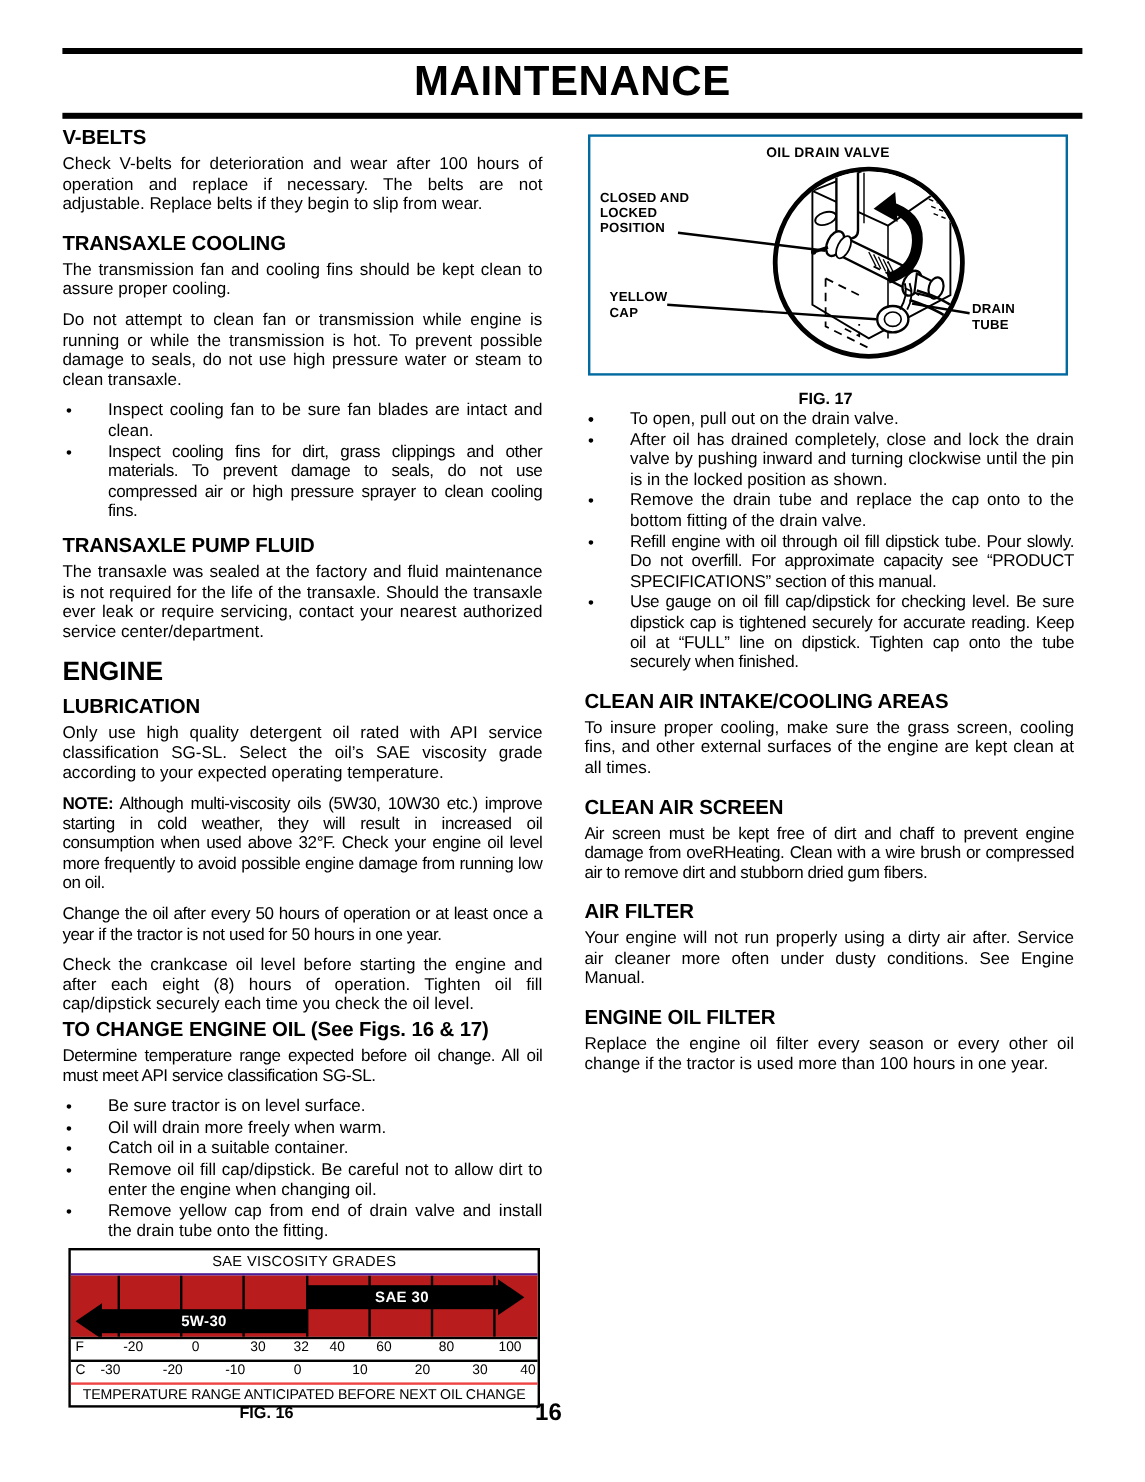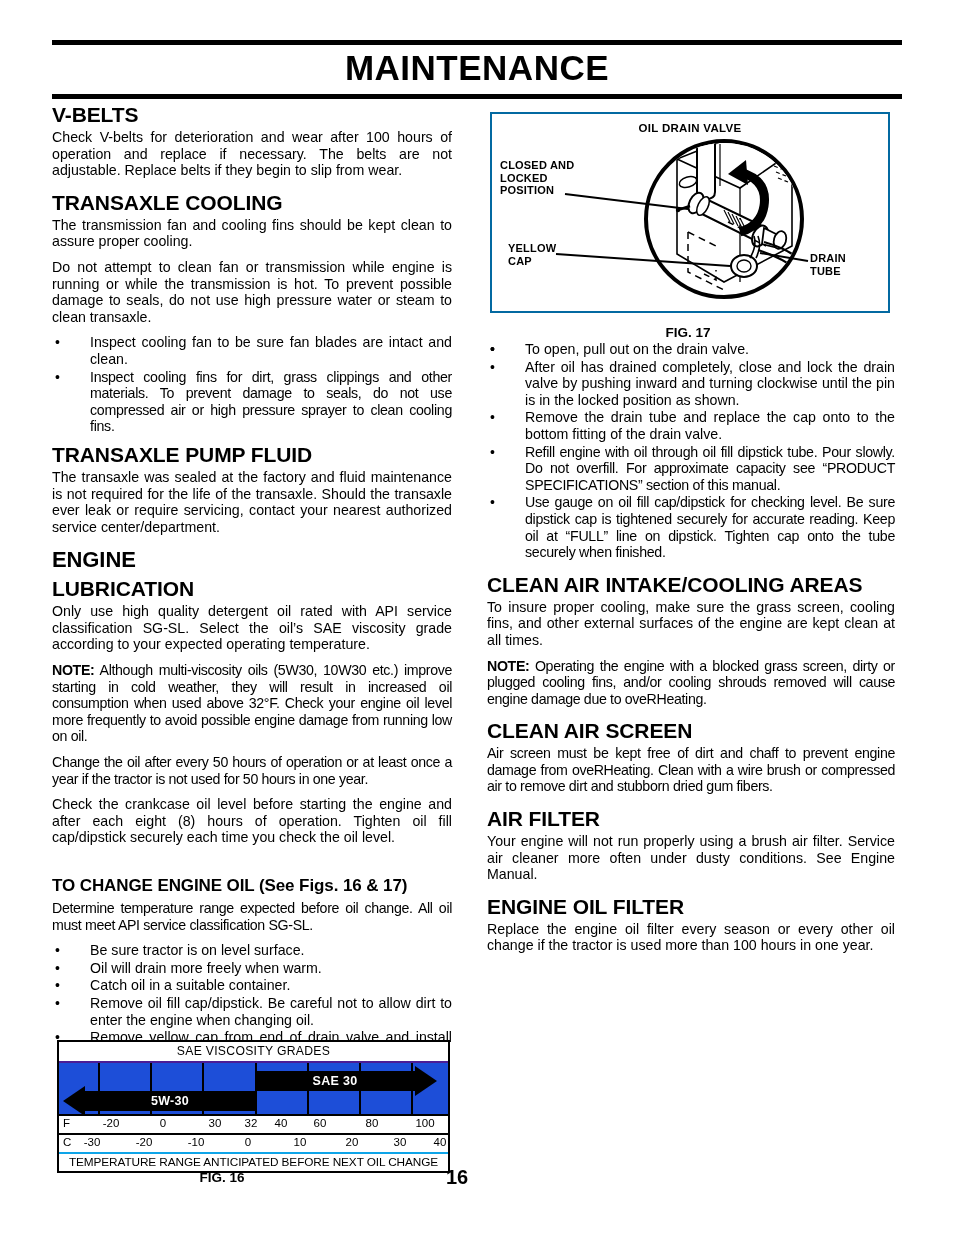--- a/index.html
+++ b/index.html
@@ -52,21 +52,21 @@
     left: 52px; top: 104px;
     width: 400px;
   }
   .col-right {
     position: absolute;
     left: 487px; top: 104px;
     width: 408px;
   }
 
   h2.sec {
-    font-size: 21px;
+    font-size: 17px;
     font-weight: bold;
     margin: 0 0 4px 0;
     line-height: 21px;
     letter-spacing: -0.1px;
   }
   h2.sec.big {
     font-size: 22px;
     margin-top: 14px;
     margin-bottom: 8px;
   }
@@ -78,21 +78,21 @@
   p.body {
     font-size: 14.2px;
     line-height: 16.6px;
     margin: 0 0 9px 0;
     text-align: justify;
   }
   p.body.cond {
     font-stretch: condensed;
     letter-spacing: -0.35px;
   }
-  p.body.last { margin-bottom: 29px; }
+  p.body.last { margin-bottom: 1px; }
   .nb { font-weight: bold; }
 
   ul.bullets {
     list-style: none;
     margin: 0 0 9px 0;
     padding: 0;
   }
   ul.bullets li {
     position: relative;
     padding-left: 38px;
@@ -159,21 +159,21 @@
   .chart-title {
     text-align: center;
     font-size: 12.2px;
     letter-spacing: 0.3px;
     padding: 2px 0 3px 0;
     border-bottom: 2px solid #4c1d95;
   }
   .chart-plot {
     position: relative;
     height: 51px;
-    background: #1d4ed8;
+    background: #b91c1c;
     overflow: hidden;
   }
   .gridline {
     position: absolute;
     top: 0; bottom: 0;
     width: 2px;
     background: #000;
   }
   .bar {
     position: absolute;
@@ -219,21 +219,21 @@
     position: absolute;
     top: 1px;
     font-size: 11.5px;
     transform: translateX(-50%);
     white-space: nowrap;
   }
   .chart-foot {
     text-align: center;
     font-size: 11.8px;
     letter-spacing: -0.1px;
-    border-top: 2px solid #0ea5e9;
+    border-top: 2px solid #ef4444;
     padding: 1px 0 2px 0;
   }
   .fig16-cap {
     position: absolute;
     left: 57px; top: 1170px;
     width: 330px;
     text-align: center;
     font-size: 13.5px;
     font-weight: bold;
   }
@@ -302,27 +302,26 @@
       <li><span class="bul">•</span></li>
       <li><span class="bul">•</span><span>To open, pull out on the drain valve.</span></li>
       <li><span class="bul">•</span><span>After oil has drained completely, close and lock the drain valve by pushing inward and turning clockwise until the pin is in the locked position as shown.</span></li>
       <li><span class="bul">•</span><span>Remove the drain tube and replace the cap onto to the bottom fitting of the drain valve.</span></li>
       <li class="cond"><span class="bul">•</span><span>Refill engine with oil through oil fill dipstick tube. Pour slowly. Do not overfill. For approximate capacity see “PRODUCT SPECIFICATIONS” section of this manual.</span></li>
       <li class="cond"><span class="bul">•</span><span>Use gauge on oil fill cap/dipstick for checking level. Be sure dipstick cap is tightened securely for accurate reading. Keep oil at “FULL” line on dipstick. Tighten cap onto the tube securely when finished.</span></li>
     </ul>
 
     <h2 class="sec spaced">CLEAN AIR INTAKE/COOLING AREAS</h2>
     <p class="body">To insure proper cooling, make sure the grass screen, cooling fins, and other external surfaces of the engine are kept clean at all times.</p>
-    <p class="body cond"><span class="nb">NOTE:</span><span>  Operating the engine with a blocked grass screen, dirty or plugged cooling fins, and/or cooling shrouds removed will cause engine damage due to oveRHeating.</span></p>
 
     <h2 class="sec spaced">CLEAN AIR SCREEN</h2>
     <p class="body cond">Air screen must be kept free of dirt and chaff to prevent engine damage from oveRHeating. Clean with a wire brush or compressed air to remove dirt and stubborn dried gum fibers.</p>
 
     <h2 class="sec spaced">AIR FILTER</h2>
-    <p class="body">Your engine will not run properly using a brush air filter. Service air cleaner more often under dusty conditions. See Engine Manual.</p>
+    <p class="body">Your engine will not run properly using a dirty air after. Service air cleaner more often under dusty conditions. See Engine Manual.</p>
 
     <h2 class="sec spaced">ENGINE OIL FILTER</h2>
     <p class="body">Replace the engine oil filter every season or every other oil change if the tractor is used more than 100 hours in one year.</p>
   </div>
 
   <div class="fig17-box">
     <div class="fig17-title">OIL DRAIN VALVE</div>
 
     <svg width="392" height="193" viewBox="0 0 392 193" style="position:absolute;left:0;top:0;">
 

